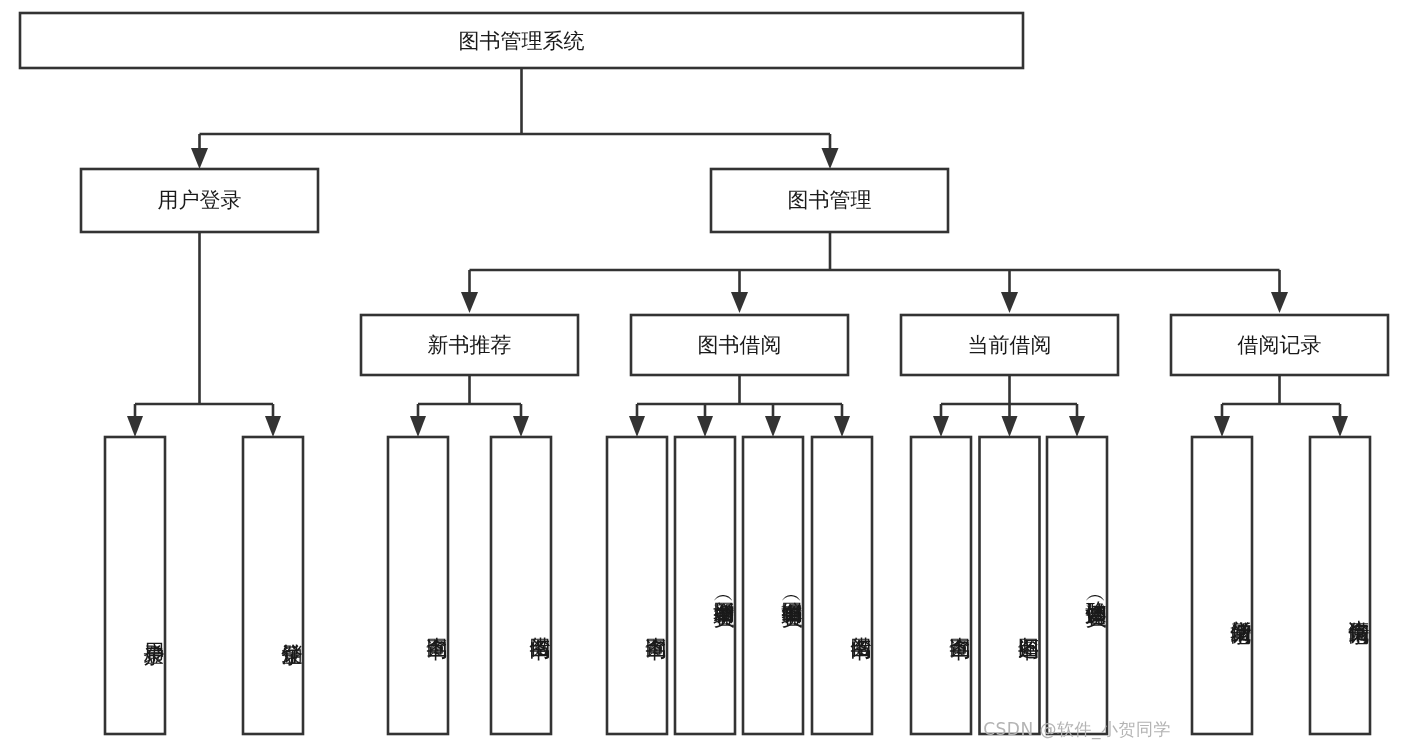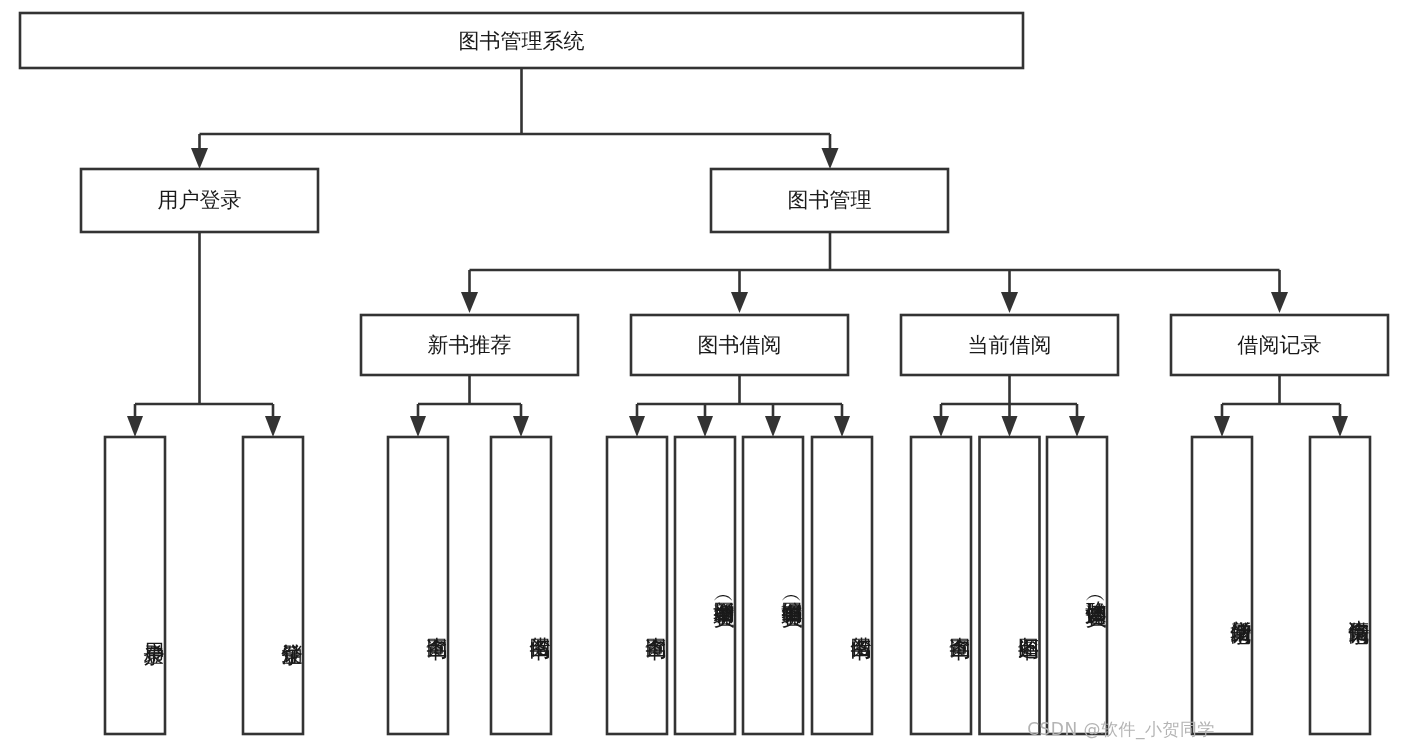--- a/index.html
+++ b/index.html
@@ -12,21 +12,20 @@
     width: 1405px;
     height: 747px;
     font-family: "DejaVu Sans", "Liberation Sans", sans-serif;
     overflow: hidden;
   }
   #diagram-root {
     position: relative;
     width: 1191px;
     height: 747px;
     background: #ffffff;
-    padding-left: 36px;
   }
   svg.diagram-canvas {
     position: absolute;
     left: 0;
     top: 0;
     width: 1405px;
     height: 747px;
     display: block;
   }
   .node-rect {
@@ -63,21 +62,21 @@
     letter-spacing: 1px;
     display: flex;
     align-items: flex-start;
     justify-content: center;
     white-space: nowrap;
     pointer-events: none;
     user-select: none;
   }
   .watermark {
     position: absolute;
-    right: 12px;
+    right: 20px;
     bottom: 6px;
     font-family: "DejaVu Sans", "Liberation Sans", sans-serif;
     font-size: 17px;
     color: #b4b4b4;
     letter-spacing: 0.5px;
     white-space: nowrap;
   }
 </style>
 </head>
 <body>

